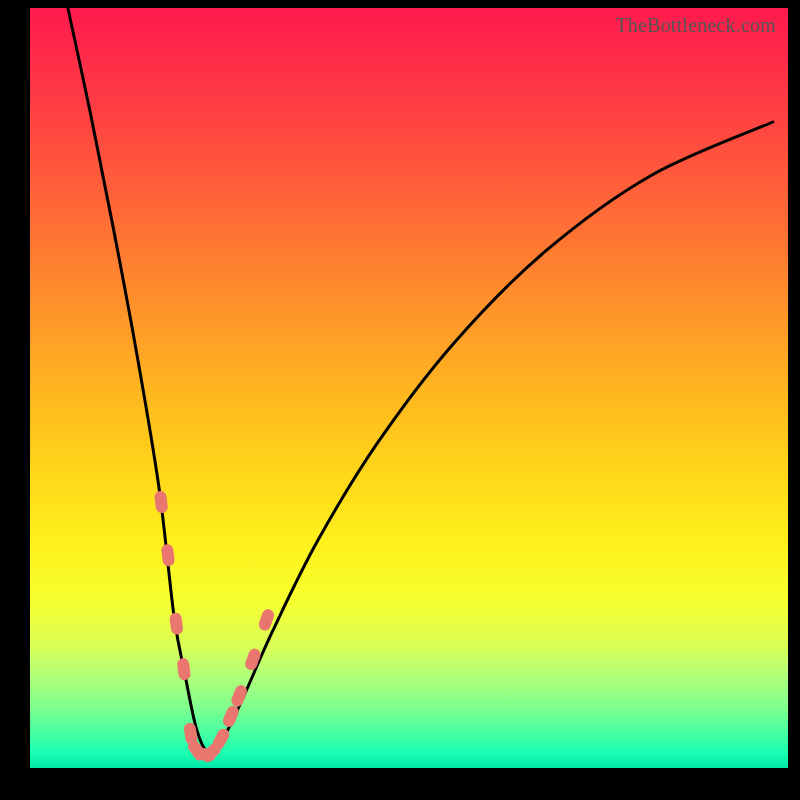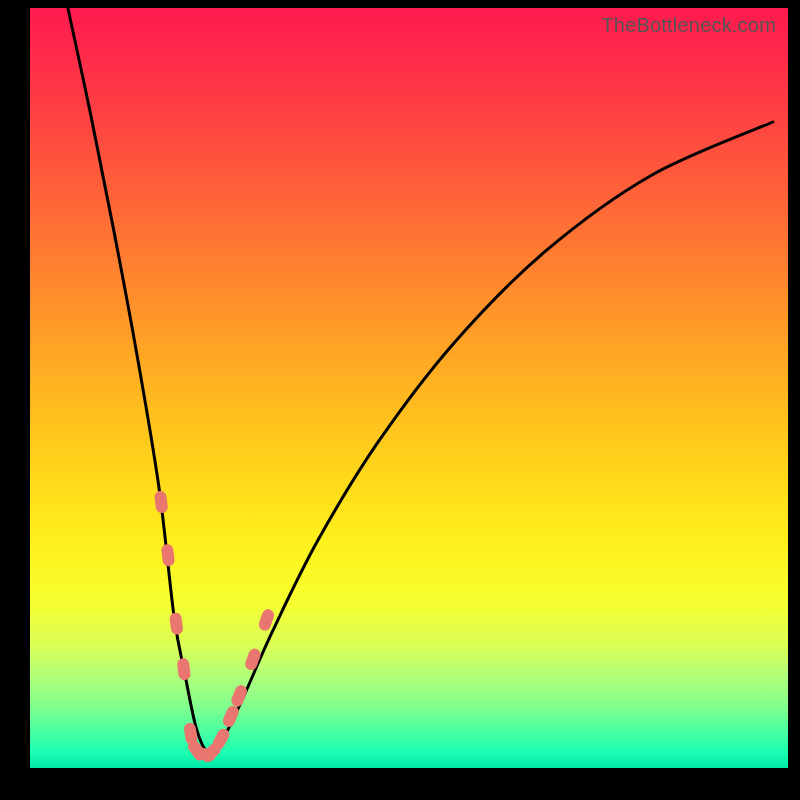--- a/index.html
+++ b/index.html
@@ -8,20 +8,21 @@
     width: 800px;
     height: 800px;
     overflow: hidden;
     background: #000;
     font-family: Arial, Helvetica, sans-serif;
   }
   .frame {
     position: absolute;
     inset: 0;
     background: #000;
+    font-family: Liberation Serif, serif;
   }
   .plot {
     position: absolute;
     left: 30px;
     top: 8px;
     width: 758px;
     height: 760px;
   }
   .gradient {
     position: absolute;

